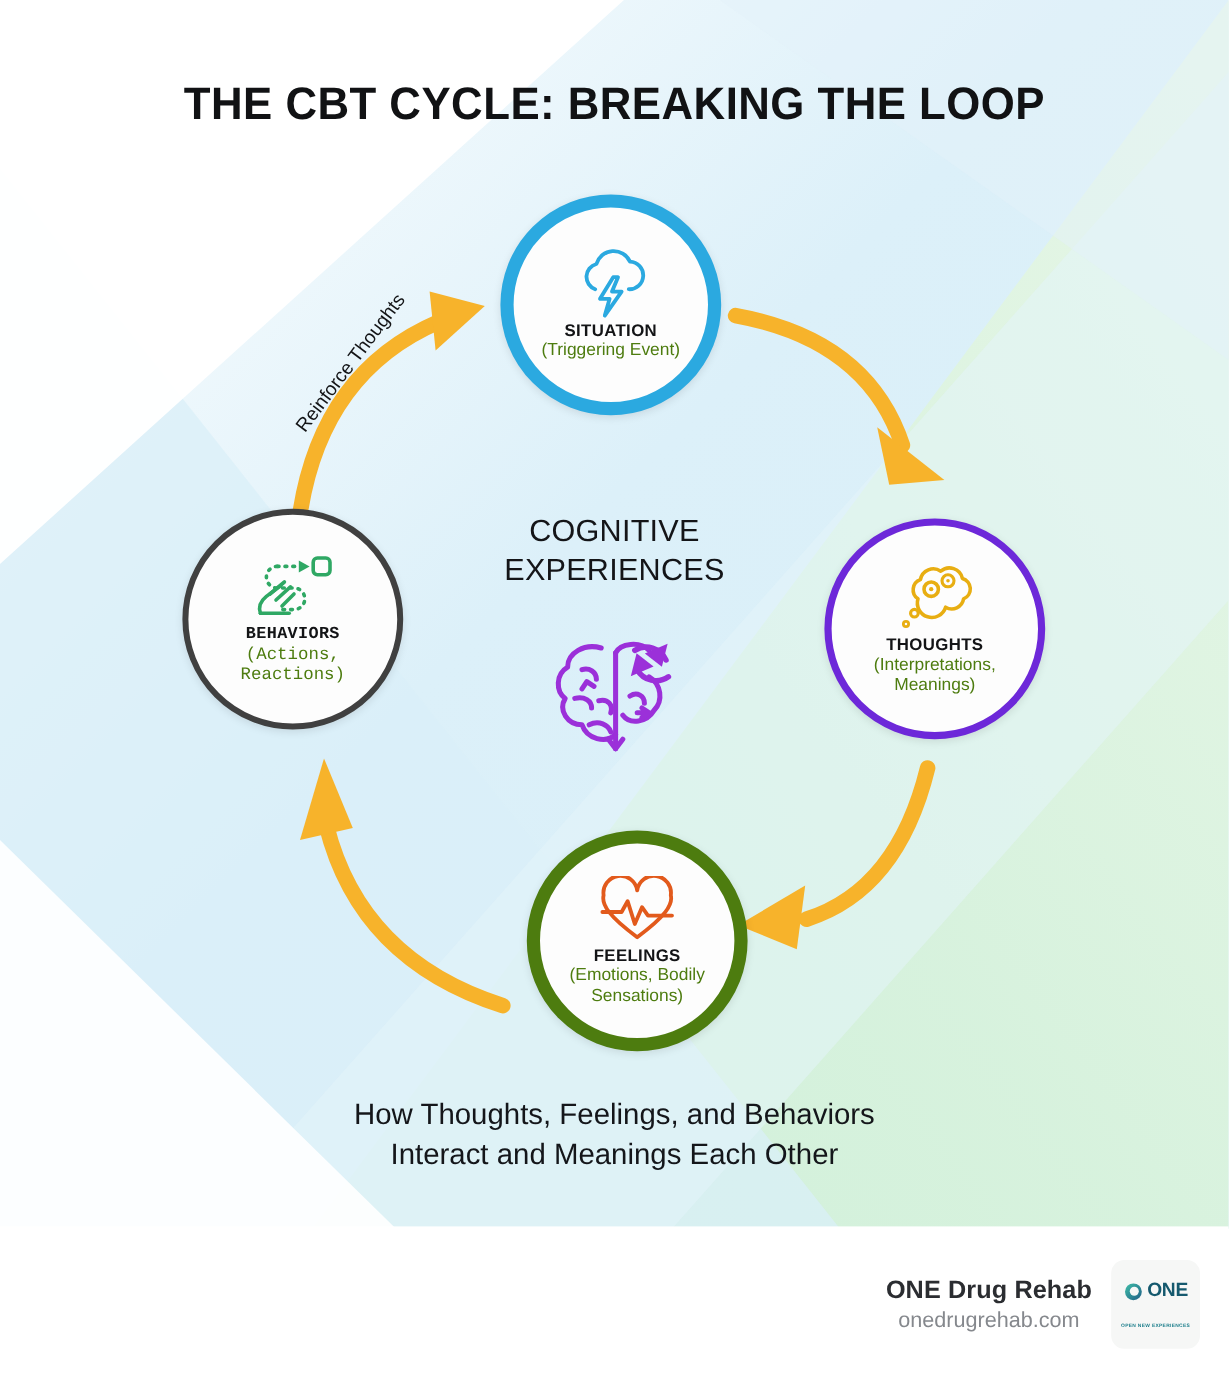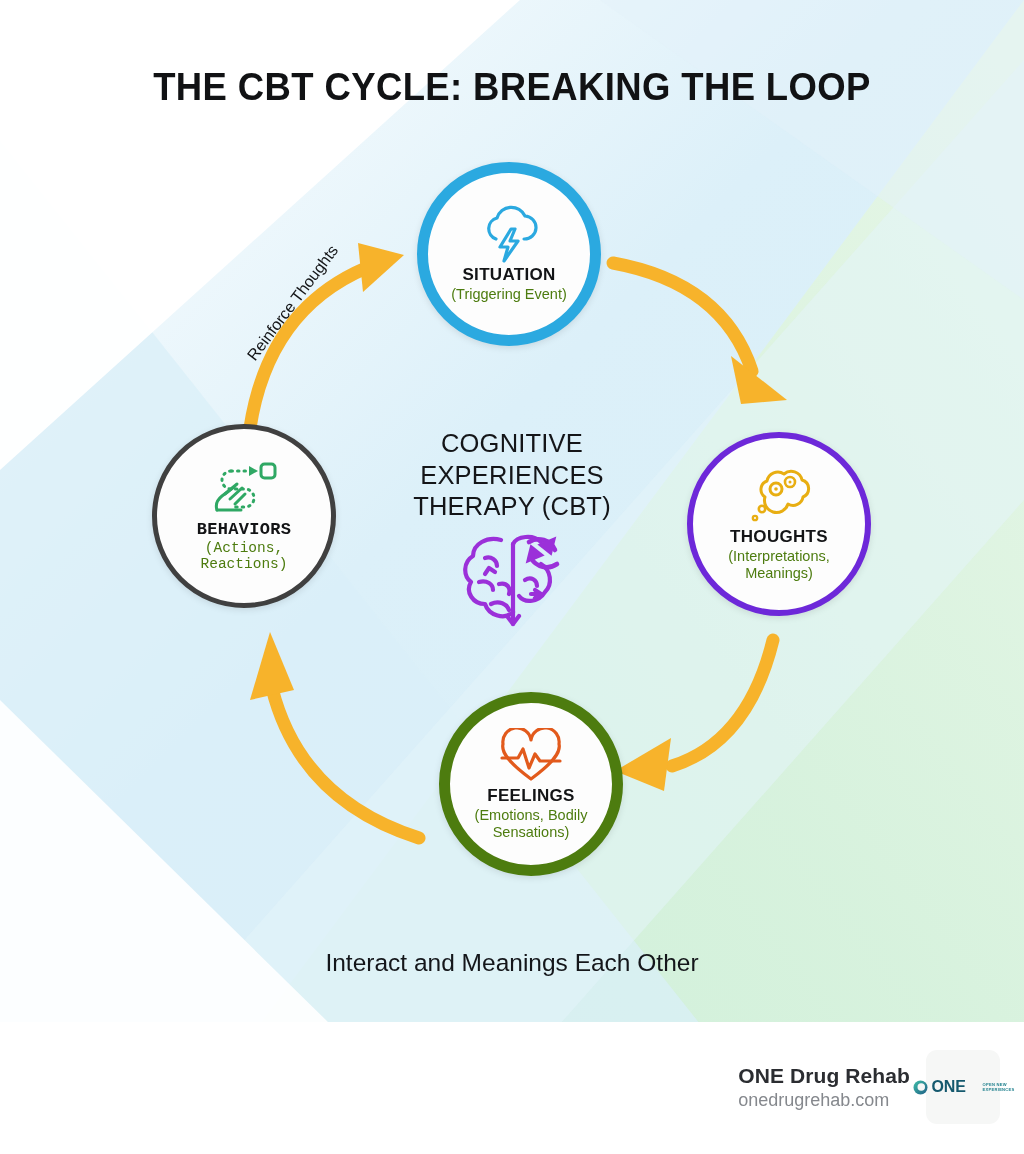--- a/index.html
+++ b/index.html
@@ -55,21 +55,21 @@
     background: #fdfdfd;
     display: flex;
     flex-direction: column;
     align-items: center;
     justify-content: center;
     text-align: center;
     box-shadow: 0 2px 7px rgba(0,0,0,0.10);
   }
   .node .ico { line-height: 0; margin-bottom: 2px; }
   .node .nlabel {
-    font-size: 17px;
+    font-size: 14px;
     font-weight: bold;
     color: #131416;
     letter-spacing: 0.3px;
   }
   .node .nsub {
     font-size: 14.5px;
     color: #4d7c0f;
     line-height: 1.12;
     margin-top: 1px;
   }
@@ -147,38 +147,38 @@
     width: 1024px; height: 132px;
     background: #ffffff;
   }
   #footer-inner {
     position: absolute;
     right: 24px; top: 28px;
     display: flex;
     align-items: center;
     gap: 16px;
   }
-  #brand-text { text-align: left; }
+  #brand-text { text-align: center; }
   #brand-name {
     font-size: 21px;
     font-weight: bold;
     color: #2b2d31;
     letter-spacing: 0.1px;
   }
   #brand-url {
     font-size: 18px;
     color: #85888d;
     margin-top: 2px;
   }
   #brand-logo {
     width: 74px; height: 74px;
     border-radius: 11px;
     background: #f6f7f6;
     display: flex;
-    flex-direction: row;
+    flex-direction: column;
     align-items: center;
     justify-content: center;
     gap: 17px;
   }
   #logo-row { display: flex; align-items: center; gap: 3px; }
   #logo-word {
     font-size: 16px;
     font-weight: bold;
     color: #15596e;
     letter-spacing: -0.2px;
@@ -310,21 +310,20 @@
     <div class="nlabel">BEHAVIORS</div>
     <div class="nsub">
       <span>(Actions,</span><br>
       <span>Reactions)</span>
     </div>
   </div>
 
   <div id="center-title">
     <span>COGNITIVE</span><br>
     <span>EXPERIENCES</span><br>
-    <span>THERAPY (CBT)</span>
   </div>
 
   <div id="center-brain">
     <svg width="115" height="110" viewBox="0 0 115 110">
       <g fill="none" stroke="#9B30D9" stroke-width="4.2" stroke-linecap="round" stroke-linejoin="round">
         <path d="M46 16 C 32 12 18 20 18 32 C 8 38 8 52 16 58
                  C 10 68 18 80 30 80 C 34 92 50 96 58 88"></path>
         <path d="M58 20 C 62 12 78 10 86 18"></path>
         <path d="M58 20 L58 100"></path>
         <path d="M30 34 C 36 32 42 36 42 42"></path>
@@ -340,21 +339,21 @@
       <g fill="none" stroke="#9B30D9" stroke-width="4.6" stroke-linecap="round" stroke-linejoin="round">
         <path d="M74 18 A 18 18 0 0 1 100 26"></path>
         <polygon points="96,10 104,28 86,28" fill="#9B30D9" stroke="none" transform="rotate(38 95 19)"></polygon>
         <path d="M102 40 A 18 18 0 0 1 76 34"></path>
         <polygon points="78,24 86,42 68,42" fill="#9B30D9" stroke="none" transform="rotate(218 77 33)"></polygon>
       </g>
     </svg>
   </div>
 
   <div id="caption">
-    <br>
+    <span>How Thoughts, Feelings, and Behaviors</span><br>
     <span>Interact and Meanings Each Other</span>
   </div>
 
   <div id="footer">
     <div id="footer-inner">
       <div id="brand-text">
         <div id="brand-name">ONE Drug Rehab</div>
         <div id="brand-url">onedrugrehab.com</div>
       </div>
       <div id="brand-logo">

